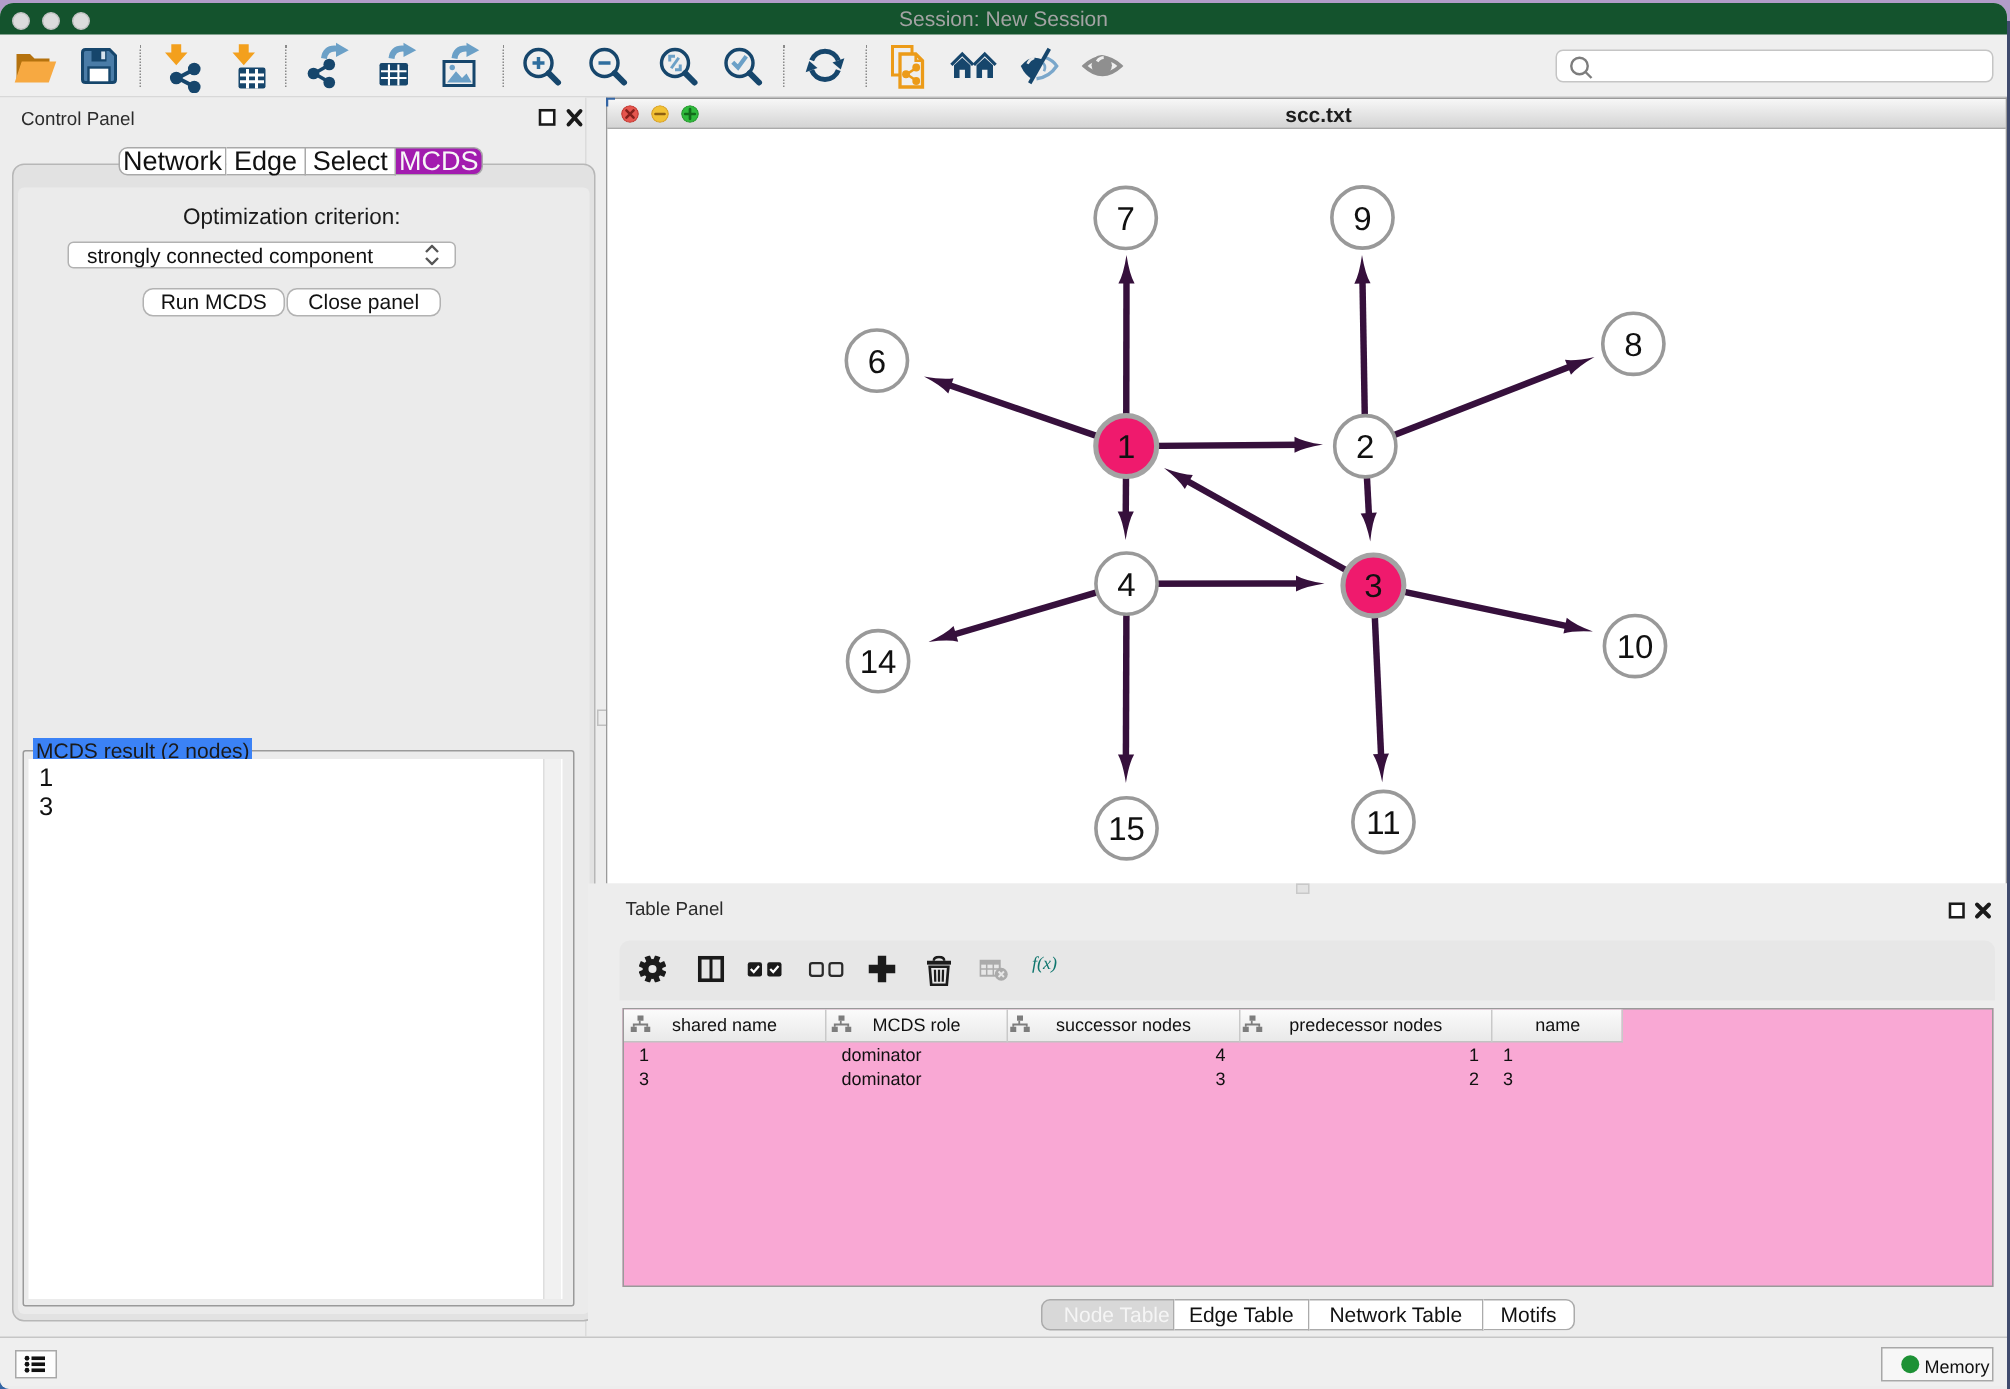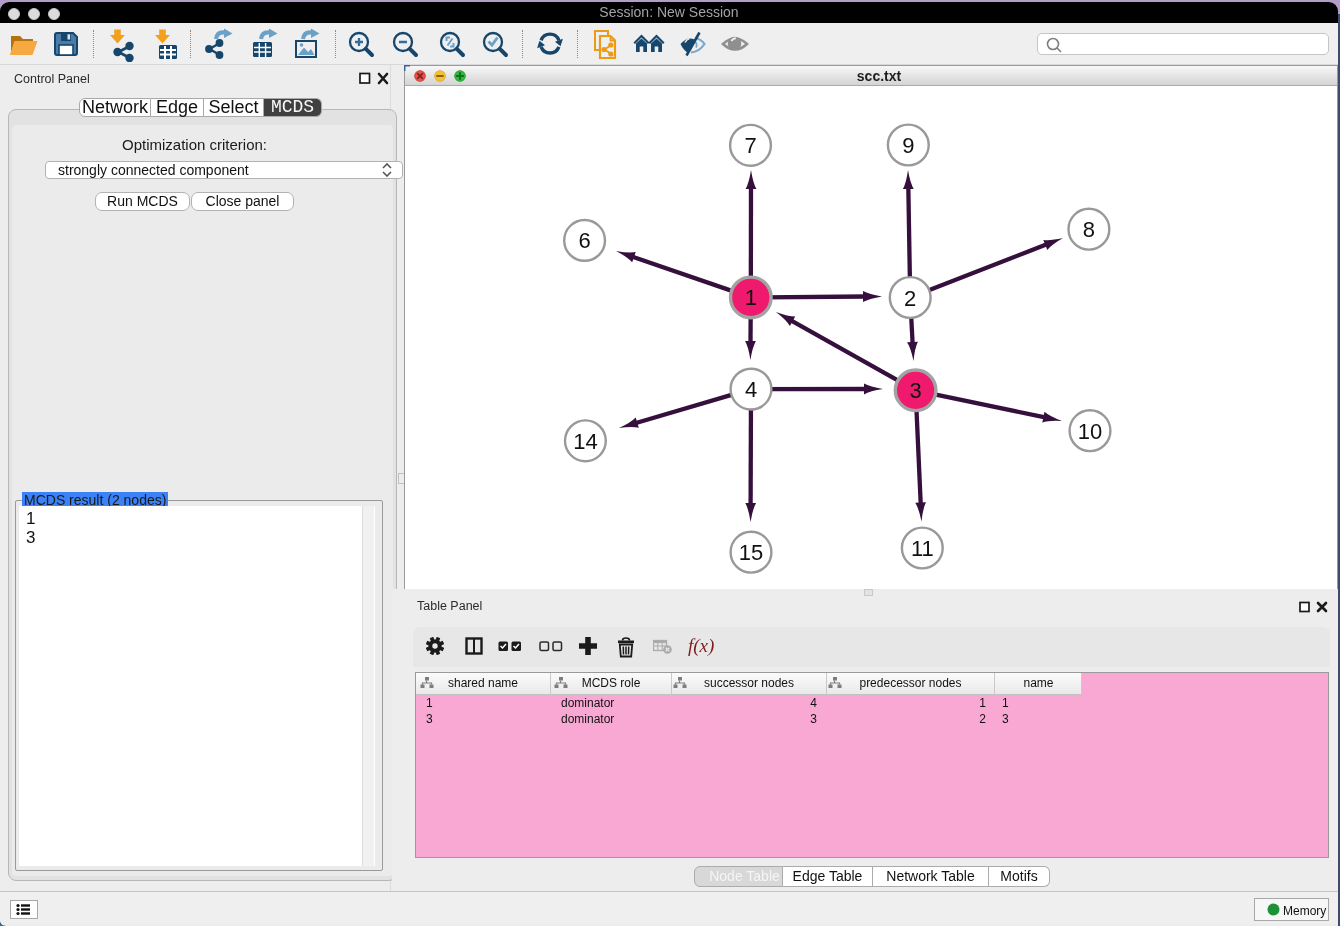--- a/index.html
+++ b/index.html
@@ -2,37 +2,37 @@
 <html><head>
 <meta charset="utf-8">
 <style>
 * { margin:0; padding:0; box-sizing:border-box; }
 html,body { width:1340px; height:926px; overflow:hidden; }
 body { font-family:"Liberation Sans", sans-serif; background:#3f4a6d; position:relative; }
 #desktop-top { position:absolute; left:0; top:0; width:1340px; height:14px; background:#b29cc9; }
 #corner-bl { position:absolute; left:0; bottom:0; width:6px; height:6px; background:#3465a4; z-index:1; }
 #win { position:absolute; left:0; top:2px; width:1338px; height:924px; background:#ededed; border-radius:9px 9px 0 6px; overflow:hidden; z-index:2; }
 
-#titlebar { position:absolute; left:0; top:0; width:1338px; height:32px; background:#000000; border-bottom:1px solid #c9c9c9; }
+#titlebar { position:absolute; left:0; top:0; width:1338px; height:32px; background:#14532d; border-bottom:1px solid #c9c9c9; }
 .tl { position:absolute; top:6px; width:12px; height:12px; border-radius:50%; background:#dcdcdc; border:1px solid #c3c3c3; }
 #title-text { position:absolute; top:0; left:0; width:1338px; text-align:center; line-height:21px; font-size:14px; color:#a3a3a3; }
 
 #toolbar { position:absolute; left:0; top:21px; width:1338px; height:42px; background:#efefef; border-bottom:1px solid #d8d8d8; }
 .tsep { position:absolute; top:7px; height:28px; width:0; border-left:1px dotted #8a8a8a; }
 .ticon { position:absolute; top:5px; }
 #searchbox { position:absolute; left:1037px; top:10px; width:292px; height:22px; background:#fff; border:1px solid #c5c5c5; border-radius:5px; }
 
 #leftpanel { position:absolute; left:0; top:63px; width:391px; height:826px; background:#ededed; border-right:1px solid #dcdcdc; }
 #cp-title { position:absolute; left:14px; top:7px; font-size:12.5px; color:#2b2b2b; }
 #cp-tabs { position:absolute; left:79px; top:33px; height:19px; }
 .cptab { position:absolute; top:0; height:19px; background:#fff; border:1px solid #a9a9a9; font-size:18px; color:#111; text-align:center; line-height:17.5px; }
 #mcds-outer { position:absolute; left:8px; top:44px; width:389px; height:772px; background:#e2e2e2; border:1px solid #b7b7b7; border-radius:8px; }
 #mcds-inner { position:absolute; left:3px; top:15px; width:381px; height:751px; background:#ebebeb; border-radius:4px; }
 #opt-label { position:absolute; left:0; top:71px; width:389px; text-align:center; font-size:15px; color:#1a1a1a; }
-#combo { position:absolute; left:45px; top:96px; width:358px; height:18px; background:#fff; border:1px solid #b2b2b2; border-radius:4px; font-size:14px; color:#111; line-height:16.5px; padding-left:12px; }
+#combo { position:absolute; left:45px; top:96px; width:259px; height:18px; background:#fff; border:1px solid #b2b2b2; border-radius:4px; font-size:14px; color:#111; line-height:16.5px; padding-left:12px; }
 .btn { position:absolute; top:127px; height:19px; background:#fff; border:1px solid #b2b2b2; border-radius:7px; font-size:14px; color:#111; text-align:center; line-height:17.5px; }
 #fieldset { position:absolute; left:15px; top:435px; width:368px; height:371px; border:1px solid #9a9a9a; border-radius:2px; }
 #fs-legend { position:absolute; left:6px; top:-9px; background:#3b82f6; padding:0 2px; font-size:14px; color:#1a1a1a; }
 #fs-text { position:absolute; left:3px; top:5px; width:356px; height:360px; background:#fff; font-size:17px; color:#111; line-height:18.5px; padding:4px 0 0 7px; }
 #fs-scroll { position:absolute; left:346px; top:5px; width:12px; height:360px; background:#f1f1f1; border-left:1px solid #dedede; }
 
 #splitter-handle { position:absolute; left:398px; top:471px; width:7px; height:11px; background:#ededed; border:1px solid #c0c0c0; }
 
 #netframe { position:absolute; left:404px; top:63px; width:934px; height:524px; border:1px solid #9a9a9a; border-bottom:none; }
 #netheader { position:absolute; left:0; top:0; width:932px; height:20px; background:linear-gradient(#f7f7f7,#d4d4d4); border-bottom:1px solid #aaaaaa; }
@@ -206,21 +206,21 @@
       <rect x="2" y="1.5" width="9.5" height="9.5" fill="#fff" stroke="#1a1a1a" stroke-width="1.7"></rect>
       <path d="M21 2 L29 11 M29 2 L21 11" stroke="#1a1a1a" stroke-width="2.6" stroke-linecap="round"></path>
     </svg>
     <div id="mcds-outer">
         <div id="mcds-inner"></div>
       </div>
     <div id="cp-tabs">
       <div class="cptab" style="left:0; width:72px; border-radius:6px 0 0 6px;">Network</div>
       <div class="cptab" style="left:72px; width:53px; border-left:none;">Edge</div>
       <div class="cptab" style="left:125px; width:60px; border-left:none;">Select</div>
-      <div class="cptab" style="left:185px; width:58px; border-left:none; border-radius:0 6px 6px 0; background:#404040; color:#f7f7f7;font-family:Liberation Mono, monospace;">MCDS</div>
+      <div class="cptab" style="left:185px; width:58px; border-left:none; border-radius:0 6px 6px 0; background:#a21caf; color:#f7f7f7;">MCDS</div>
     </div>
     <div id="opt-label">Optimization criterion:</div>
     <div id="combo">strongly connected component
       <svg width="10" height="14" style="position:absolute;right:10px;top:1px;">
         <path d="M1 5 L5 1 L9 5" fill="none" stroke="#555" stroke-width="1.6"></path>
         <path d="M1 9 L5 13 L9 9" fill="none" stroke="#555" stroke-width="1.6"></path>
       </svg>
     </div>
     <div class="btn" style="left:95px; width:95px;">Run MCDS</div>
     <div class="btn" style="left:191px; width:103px;">Close panel</div>
@@ -360,21 +360,21 @@
             <rect x="0.5" y="2.5" width="13" height="10" fill="none" stroke="#ababab" stroke-width="1.3"></rect>
             <rect x="0.5" y="2.5" width="13" height="2.6" fill="#ababab"></rect>
             <g stroke="#ababab" stroke-width="1">
               <line x1="4.8" y1="3" x2="4.8" y2="12"></line>
               <line x1="9.2" y1="3" x2="9.2" y2="12"></line>
               <line x1="1" y1="8" x2="13" y2="8"></line>
             </g>
             <circle cx="14.5" cy="11.5" r="4.3" fill="#ababab"></circle>
             <path d="M12.7 9.7 L16.3 13.3 M16.3 9.7 L12.7 13.3" stroke="#e7e7e7" stroke-width="1.3"></path>
           </svg>
-<span style="position:absolute;left:275px;top:8px;font-family:'Liberation Serif',serif;font-style:italic;font-size:19px;color:#7f1d1d;">f(x)</span>
+<span style="position:absolute;left:275px;top:8px;font-family:'Liberation Serif',serif;font-style:italic;font-size:12px;color:#0f766e;">f(x)</span>
 
 </div>
       </div>
     <div id="tp-table">
       <div id="tp-header">
 <svg style="position:absolute;left:4px;top:3px;" width="14" height="13">
             <g fill="#7d7d7d">
               <rect x="5" y="1" width="4" height="3.5"></rect>
               <rect x="0.5" y="8.5" width="4" height="3.5"></rect>
               <rect x="9.5" y="8.5" width="4" height="3.5"></rect>

